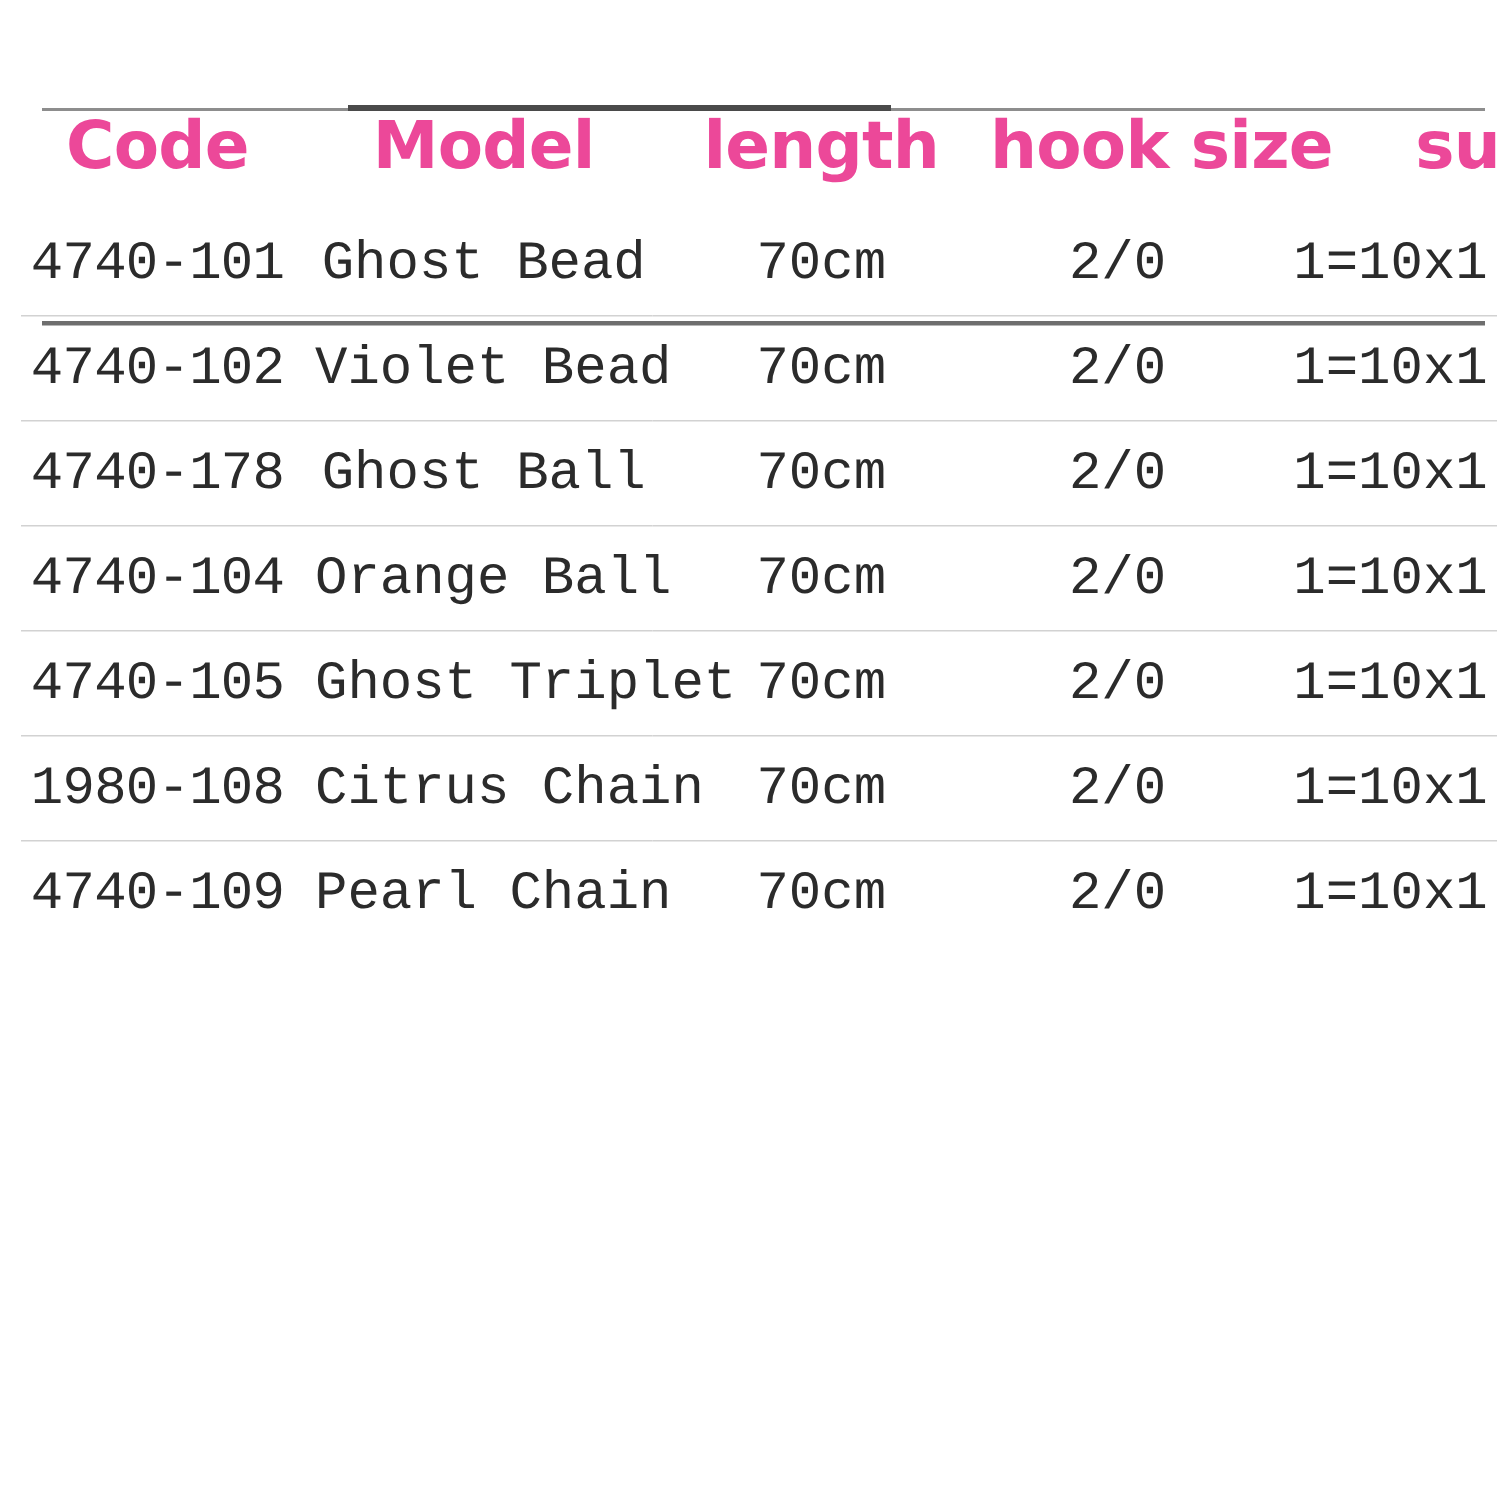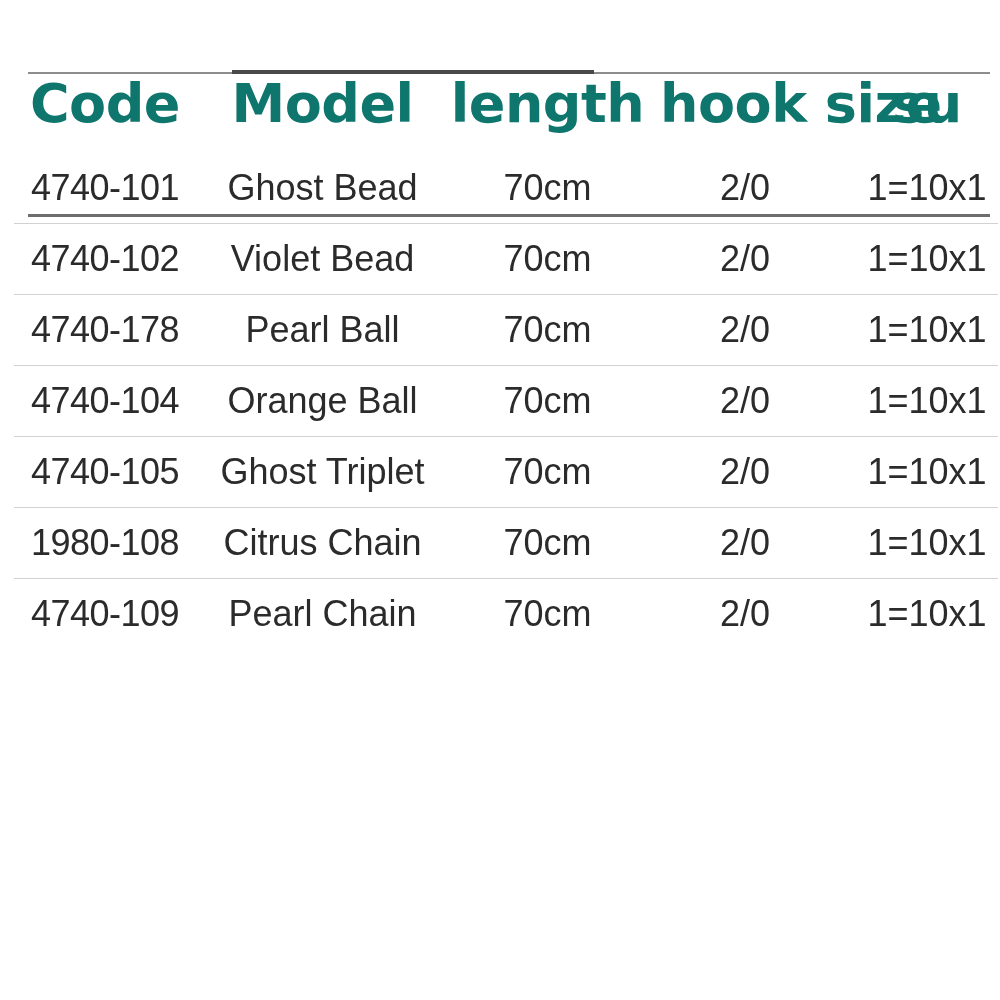--- a/index.html
+++ b/index.html
@@ -33,29 +33,29 @@
   }
   table.spec col.c-code   { width: 210px; }
   table.spec col.c-model  { width: 225px; }
   table.spec col.c-length { width: 225px; }
   table.spec col.c-hook   { width: 170px; }
   table.spec col.c-su     { width: 170px; }
 
   thead th {
     font-family: "DejaVu Sans", sans-serif;
     font-weight: bold;
-    font-size: 54px;
-    color: #0f766e;
+    font-size: 44px;
+    color: #ec4899;
     padding: 10px 0 18px 0;
     text-align: center;
     letter-spacing: -0.5px;
     white-space: nowrap;
   }
   thead th.th-code { text-align: center; }
-  thead th.th-su { text-align: center; padding-left: 24px; }
+  thead th.th-su { text-align: right; padding-left: 24px; }
 
   
   .rule-top-thin {
     position: absolute;
     left: 28px;
     top: 72px;
     width: 962px;
     height: 2px;
     background: #8d8d8d;
   }
@@ -70,21 +70,21 @@
   .rule-head-bottom {
     position: absolute;
     left: 28px;
     top: 214px;
     width: 962px;
     height: 3px;
     background: #6e6e6e;
   }
 
   tbody td {
-    font-family: Liberation Sans, sans-serif;
+    font-family: Liberation Mono, monospace;
     font-size: 36px;
     color: #2b2b2b;
     text-align: center;
     padding: 14px 0 14px 0;
     white-space: nowrap;
     border-bottom: 1px solid #d2d2d2;
   }
   tbody tr:last-child td { border-bottom: none; margin-left: 20px; }
   tbody td.td-su { text-align: center; padding-left: 24px; }
   tbody td.td-code { letter-spacing: -0.5px; }
@@ -139,21 +139,21 @@
         </tr>
         <tr>
           <td class="td-code">4740-102</td>
           <td class="td-model">Violet Bead</td>
           <td class="td-length">70cm</td>
           <td class="td-hook">2/0</td>
           <td class="td-su">1=10x1</td>
         </tr>
         <tr>
           <td class="td-code">4740-178</td>
-          <td class="td-model">Pearl Ball</td>
+          <td class="td-model">Ghost Ball</td>
           <td class="td-length">70cm</td>
           <td class="td-hook">2/0</td>
           <td class="td-su">1=10x1</td>
         </tr>
         <tr>
           <td class="td-code">4740-104</td>
           <td class="td-model">Orange Ball</td>
           <td class="td-length">70cm</td>
           <td class="td-hook">2/0</td>
           <td class="td-su">1=10x1</td>

